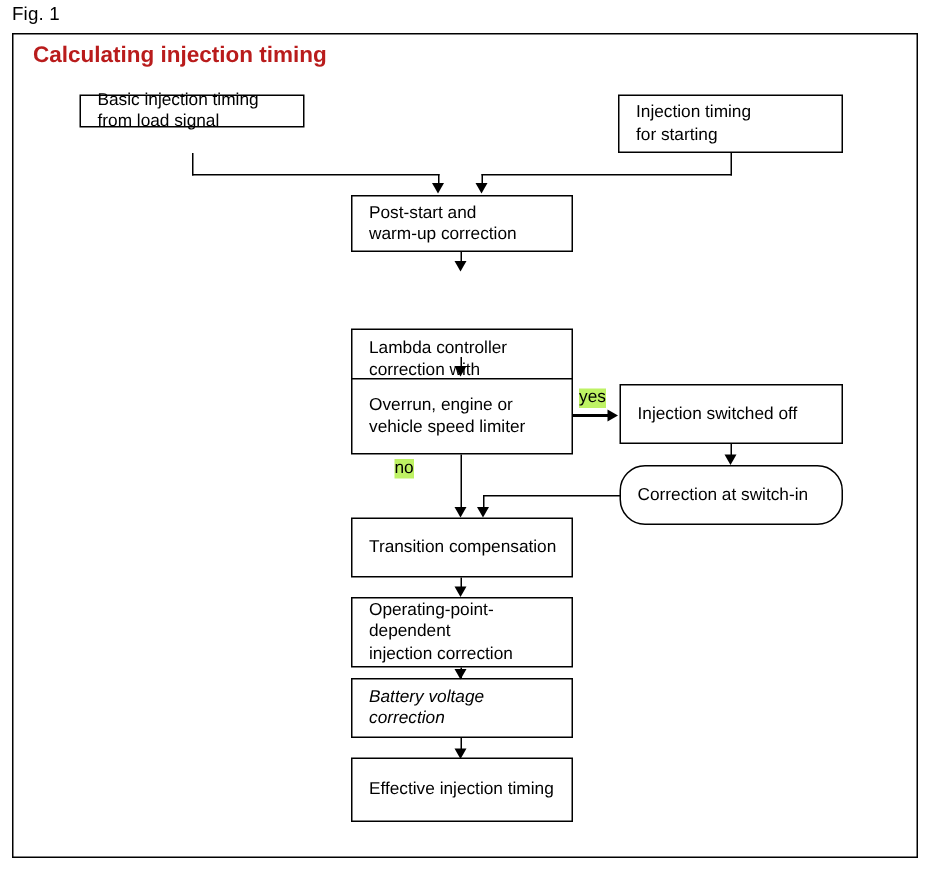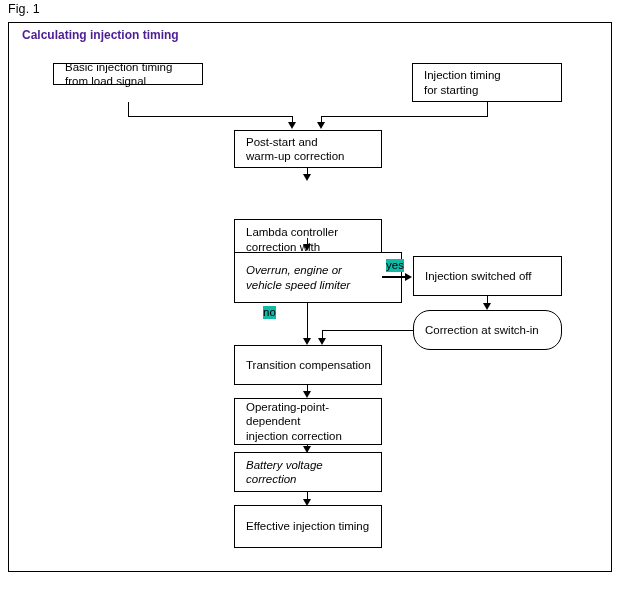--- a/index.html
+++ b/index.html
@@ -30,23 +30,23 @@
     top: 22px;
     width: 604px;
     height: 550px;
     border: 1.6px solid #000;
     box-sizing: border-box;
   }
   #panel-title {
     position: absolute;
     left: 22px;
     top: 28px;
-    font-size: 12px;
+    font-size: 15px;
     font-weight: bold;
-    color: #4c1d95;
+    color: #b91c1c;
   }
   .node {
     position: absolute;
     box-sizing: border-box;
     border: 1.4px solid #000;
     background: #ffffff;
     font-size: 11.5px;
     line-height: 14.5px;
     color: #000;
     padding: 0 0 0 11px;
@@ -73,21 +73,21 @@
   }
   .arrow-right {
     border-top: 4.3px solid transparent;
     border-bottom: 4.3px solid transparent;
     border-left: 7.5px solid #000;
   }
   .edge-label {
     position: absolute;
     font-size: 11.5px;
     color: #000;
-    background: #14b8a6;
+    background: #bef264;
     line-height: 13px;
   }
   #side-code {
     position: absolute;
     right: 2px;
     bottom: 18px;
     font-size: 10px;
     color: #000;
     writing-mode: vertical-rl;
     transform: rotate(180deg);
@@ -112,21 +112,21 @@
   <div class="node" style="left:412px; top:63px; width:150px; height:39px;">Injection timing
 for starting</div>
 
   <div class="node" style="left:234px; top:130px; width:148px; height:38px;">Post-start and
 warm-up correction</div>
 
   <div class="node" style="left:234px; top:182px; width:148px; height:56px;margin-top:37px;">Lambda controller
 correction with
 active Lambda control</div>
 
-  <div class="node" style="left:234px; top:252px; width:168px; height:51px;font-style:italic;">Overrun, engine or
+  <div class="node" style="left:234px; top:252px; width:148px; height:51px;">Overrun, engine or
 vehicle speed limiter</div>
 
   <div class="node" style="left:413px; top:256px; width:149px; height:40px;">Injection switched off</div>
 
   <div class="node" style="left:413px; top:310px; width:149px; height:40px;border-radius:17px;">Correction at switch-in</div>
 
   <div class="node" style="left:234px; top:345px; width:148px; height:40px;">Transition compensation</div>
 
   <div class="node" style="left:234px; top:398px; width:148px; height:47px;">Operating-point-dependent
 injection correction</div>

